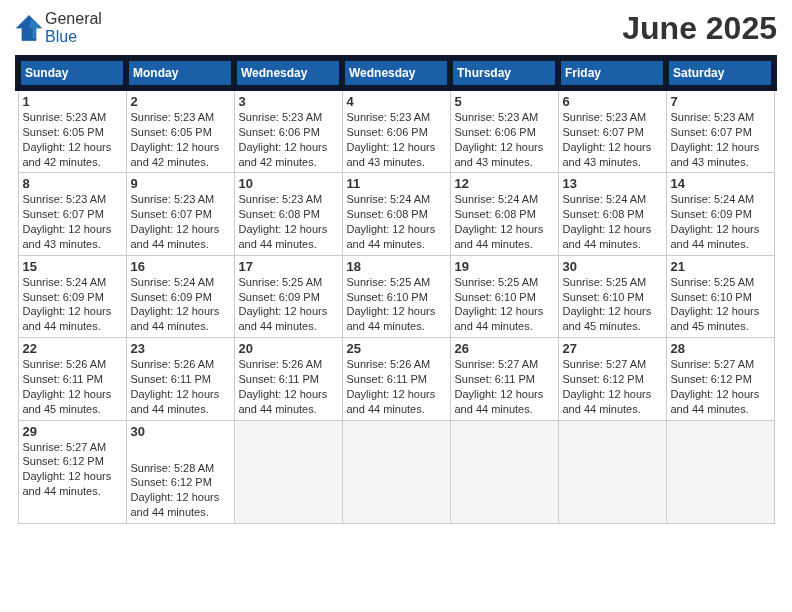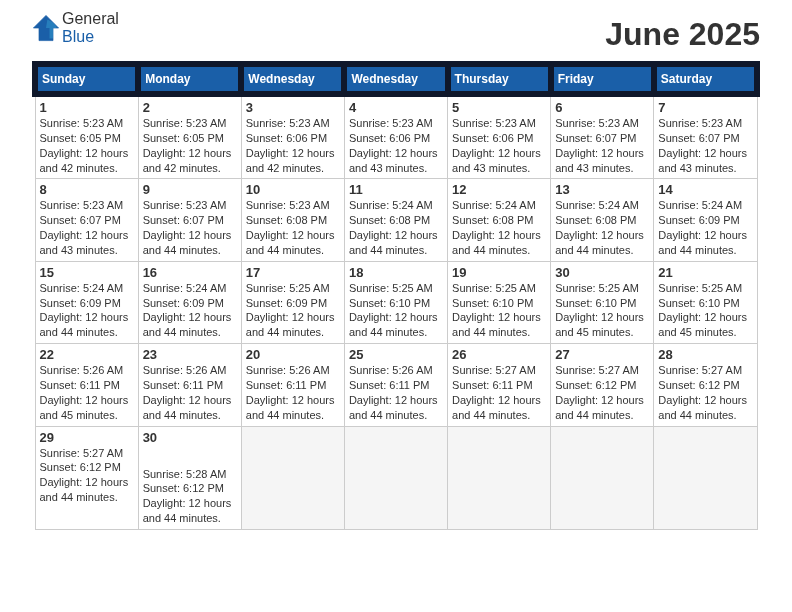--- a/index.html
+++ b/index.html
@@ -6,42 +6,41 @@
     body {
       width: 792px;
       height: 612px;
       font-family: Arial, sans-serif;
       background: #fff;
       overflow: hidden;
     }
     .page {
       width: 792px;
       height: 572px;
-      padding: 10px 32px;
+      padding: 10px 15px;
     }
     .header {
       display: flex;
       justify-content: space-between;
       align-items: flex-start;
       margin-bottom: 8px;
     }
     .logo {
       display: flex;
       align-items: center;
     }
     .logo-general { color: #333; }
     .logo-blue { color: #1a5fa8; }
     .logo-icon {
       width: 28px;
       height: 28px;
       margin-right: 2px;
     }
     .title-block {
       text-align: right;
-      margin-top: 6px;
     }
     .month-title {
       font-size: 32px;
       font-weight: bold;
       color: #333;
     }
     .location-title {
       font-size: 14px;
       color: #333;
     }

